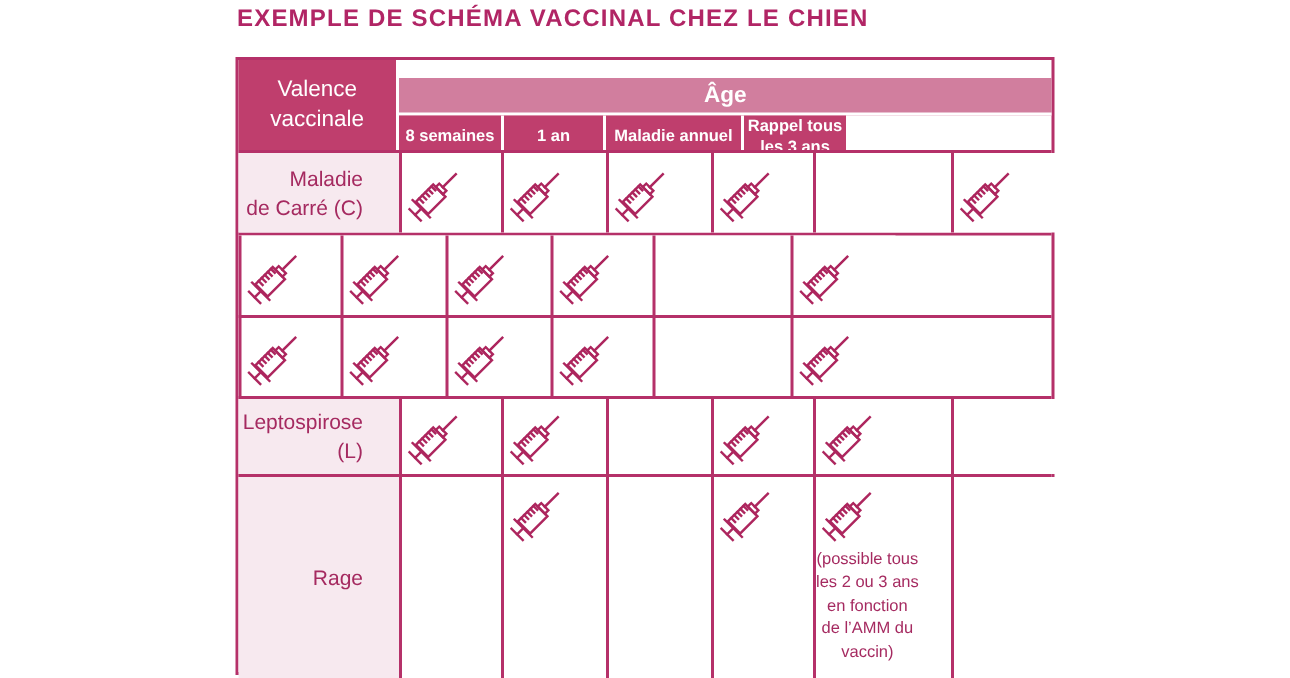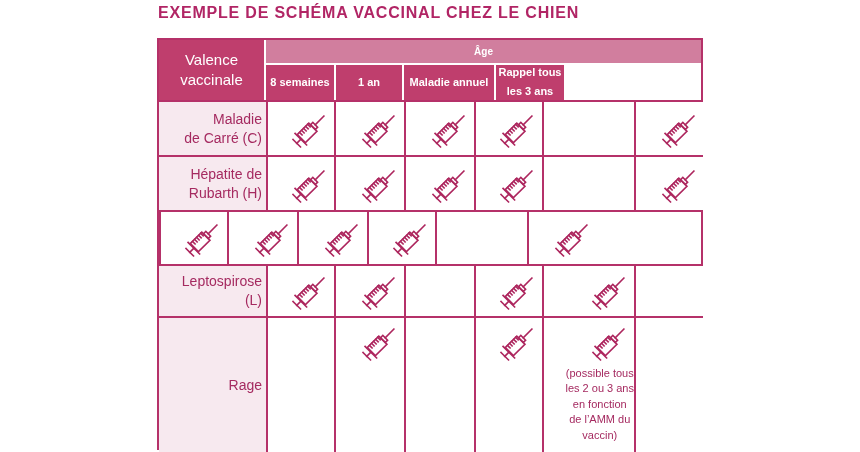--- a/index.html
+++ b/index.html
@@ -34,45 +34,45 @@
     width:107px;flex:0 0 107px;background:var(--header-dark-bg);
     border-right:2px solid #fff;
     display:flex;flex-direction:column;justify-content:center;align-items:center;
     color:var(--header-text);font-size:15px;line-height:1.35;
   }
   .hdr-right{flex:1;display:flex;flex-direction:column}
   .age-band{
     height:25px;flex:0 0 25px;background:var(--age-band-bg);
     border-bottom:2px solid #fff;
     display:flex;align-items:center;justify-content:center;
-    color:var(--header-text);font-size:10px;font-weight:700;
+    color:var(--header-text);font-size:15px;font-weight:700;margin-top:12px;
   }
   .subhead-row{flex:1;display:flex}
   .subhead{
     background:var(--header-dark-bg);color:var(--header-text);
     font-size:11px;font-weight:700;line-height:1.25;
     display:flex;flex-direction:column;justify-content:center;align-items:center;
     text-align:center;border-left:2px solid #fff;padding:1px 2px;
   }
   .subhead:first-child{border-left:none}
   .body-row{display:flex;border-top:2px solid var(--border)}
   .body-row:nth-child(1){height:55px}
   .body-row:nth-child(2){height:55px}
   .body-row:nth-child(3){height:54px}
   .body-row:nth-child(4){height:52px}
   .body-row:nth-child(5){height:136px}
   .rowlabel{
     width:107px;flex:0 0 107px;background:var(--row-label-bg);
     color:var(--magenta-text);font-size:14px;line-height:1.35;
     display:flex;flex-direction:column;justify-content:center;align-items:flex-end;
-    text-align:left;padding-right:4px;
+    text-align:left;padding-right:24px;
   }
   .cell{
     border-left:2px solid var(--border);background:var(--cell-bg);
-    display:flex;flex-direction:column;align-items:flex-end;justify-content:center;
+    display:flex;flex-direction:column;align-items:flex-start;justify-content:center;
     overflow:hidden;
   }
   .body-row:nth-child(5) .cell{justify-content:flex-start;padding-top:1px}
   .note{
     color:var(--magenta-text);font-size:11px;line-height:1.4;text-align:center;
     margin-top:1px;
   }
   .syr{flex:0 0 auto}
 </style>
 </head>
@@ -193,24 +193,20 @@
       <line x1="19" y1="18" x2="19" y2="21.8"></line>
       <line x1="22" y1="18" x2="22" y2="21.8"></line>
       <line x1="25" y1="18" x2="25" y2="21.8"></line>
       <rect x="26.8" y="20.5" width="3.4" height="7"></rect>
       <line x1="30.2" y1="24" x2="43" y2="24"></line>
     </g>
   </svg>
           </div>
         </div>
         <div class="body-row">
-          <div class="rowlabel">
-            <div>Hépatite de</div>
-            <div>Rubarth (H)</div>
-          </div>
           <div class="cell" style="flex: 0 0 68px;">
             <svg class="syr" viewBox="0 0 48 48" width="46" height="46" aria-hidden="true">
     <g transform="rotate(-45 24 24)" stroke="var(--syringe)" stroke-width="1.7" fill="none" stroke-linecap="square">
       <line x1="3" y1="18.5" x2="3" y2="29.5"></line>
       <line x1="3" y1="24" x2="9" y2="24"></line>
       <line x1="9" y1="15.5" x2="9" y2="32.5"></line>
       <rect x="9.8" y="18" width="17" height="12"></rect>
       <line x1="13" y1="18" x2="13" y2="21.8"></line>
       <line x1="16" y1="18" x2="16" y2="21.8"></line>
       <line x1="19" y1="18" x2="19" y2="21.8"></line>

